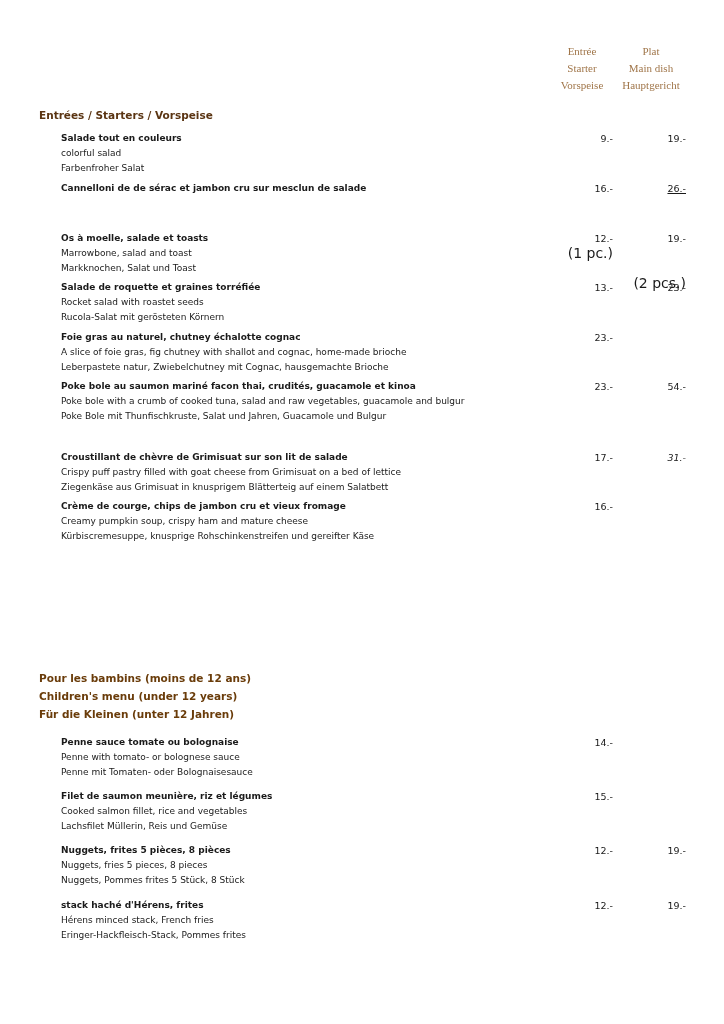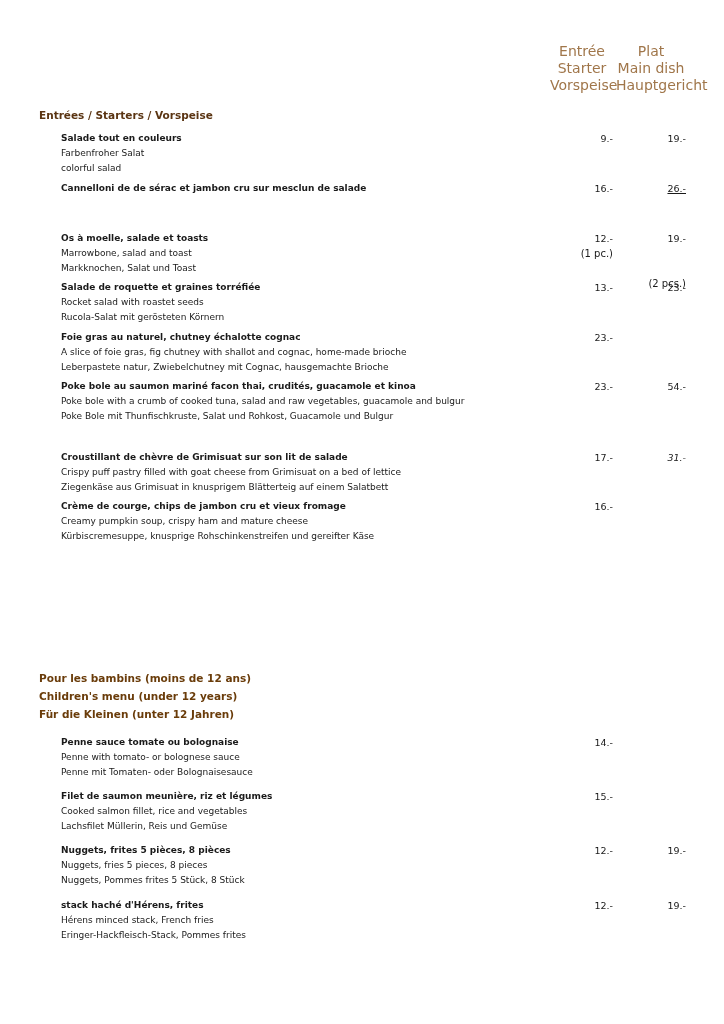--- a/index.html
+++ b/index.html
@@ -1,34 +1,34 @@
 <!DOCTYPE html>
 <html><head>
 <meta charset="utf-8">
 <style>
   html, body { margin: 0; padding: 0; background: #ffffff; }
   body { width: 724px; height: 1024px; position: relative; overflow: hidden;
          font-family: "DejaVu Sans", sans-serif; color: #1a1a1a; }
   .col-headers { position: absolute; top: 43px; left: 550px; width: 160px; }
-  .col-head { position: absolute; top: 0; text-align: center; font-size: 14px;
-              line-height: 17px; color: #a0764a; }
+  .col-head { position: absolute; top: 0; text-align: center; font-size: 11px;
+              line-height: 17px; color: #a0764a; font-family: Liberation Serif, serif; }
   .col-head.starter { left: 0; width: 64px; }
   .col-head.main { left: 66px; width: 70px; }
   .section-title { position: absolute; left: 39px; font-size: 10.5px; font-weight: bold;
                    color: #5a3412; line-height: 18px; }
   .kids-title { position: absolute; left: 39px; top: 669px; font-size: 10.5px;
                 color: #6a3c0a; line-height: 18px; }
   .kids-title div { font-weight: bold; }
   .item { position: absolute; left: 61px; width: 640px; }
   .item .name { font-size: 9px; font-weight: bold; line-height: 15px; white-space: nowrap; }
   .item .desc { font-size: 9px; line-height: 15px; white-space: nowrap; }
   .price { position: absolute; font-size: 9.5px; line-height: 15px; text-align: right; white-space: nowrap; }
   .price.s { right: 111px; }
   .price.m { right: 38px; }
-  .note { position: absolute; font-size: 10px; line-height: 15px; text-align: center; white-space: nowrap; }
+  .note { position: absolute; font-size: 14px; line-height: 15px; text-align: center; white-space: nowrap; }
   .note.s { right: 111px; }
   .note.m { right: 38px; margin-top: 30px; }
 </style>
 </head>
 <body>
 
 <div class="col-headers">
   <div class="col-head starter">
     <div>Entrée</div>
     <div>Starter</div>
@@ -38,22 +38,22 @@
     <div>Plat</div>
     <div>Main dish</div>
     <div>Hauptgericht</div>
   </div>
 </div>
 
 <div class="section-title" style="top:106px;">Entrées / Starters / Vorspeise</div>
 
 <div class="item" style="top:131px;">
   <div class="name">Salade tout en couleurs</div>
+  <div class="desc">colorful salad</div>
   <div class="desc">Farbenfroher Salat</div>
-  <div class="desc">colorful salad</div>
 </div>
 <div class="price s" style="top:131px;">9.-</div>
 <div class="price m" style="top:131px;">19.-</div>
 
 <div class="item" style="top:181px;">
   <div class="name">Cannelloni de de sérac et jambon cru sur mesclun de salade</div>
 </div>
 <div class="price s" style="top:181px;">16.-</div>
 <div class="price m" style="top:181px;text-decoration:underline;">26.-</div>
 
@@ -78,21 +78,21 @@
 <div class="item" style="top:330px;">
   <div class="name">Foie gras au naturel, chutney  échalotte cognac</div>
   <div class="desc">A slice of foie gras, fig chutney with shallot and cognac, home-made brioche</div>
   <div class="desc">Leberpastete natur, Zwiebelchutney mit Cognac, hausgemachte Brioche</div>
 </div>
 <div class="price s" style="top:330px;">23.-</div>
 
 <div class="item" style="top:379px;">
   <div class="name">Poke bole au saumon mariné facon thai, crudités, guacamole et kinoa</div>
   <div class="desc">Poke bole with a crumb of cooked tuna, salad and raw vegetables, guacamole and bulgur</div>
-  <div class="desc">Poke Bole mit Thunfischkruste, Salat und Rohkost, Guacamole und Bulgur</div>
+  <div class="desc">Poke Bole mit Thunfischkruste, Salat und Jahren, Guacamole und Bulgur</div>
 </div>
 <div class="price s" style="top:379px;">23.-</div>
 <div class="price m" style="top:379px;">54.-</div>
 
 <div class="item" style="top:450px;">
   <div class="name">Croustillant de chèvre de Grimisuat sur son lit de salade</div>
   <div class="desc">Crispy puff pastry filled with goat cheese from Grimisuat on a bed of lettice</div>
   <div class="desc">Ziegenkäse aus Grimisuat in knusprigem Blätterteig auf einem Salatbett</div>
 </div>
 <div class="price s" style="top:450px;">17.-</div>

